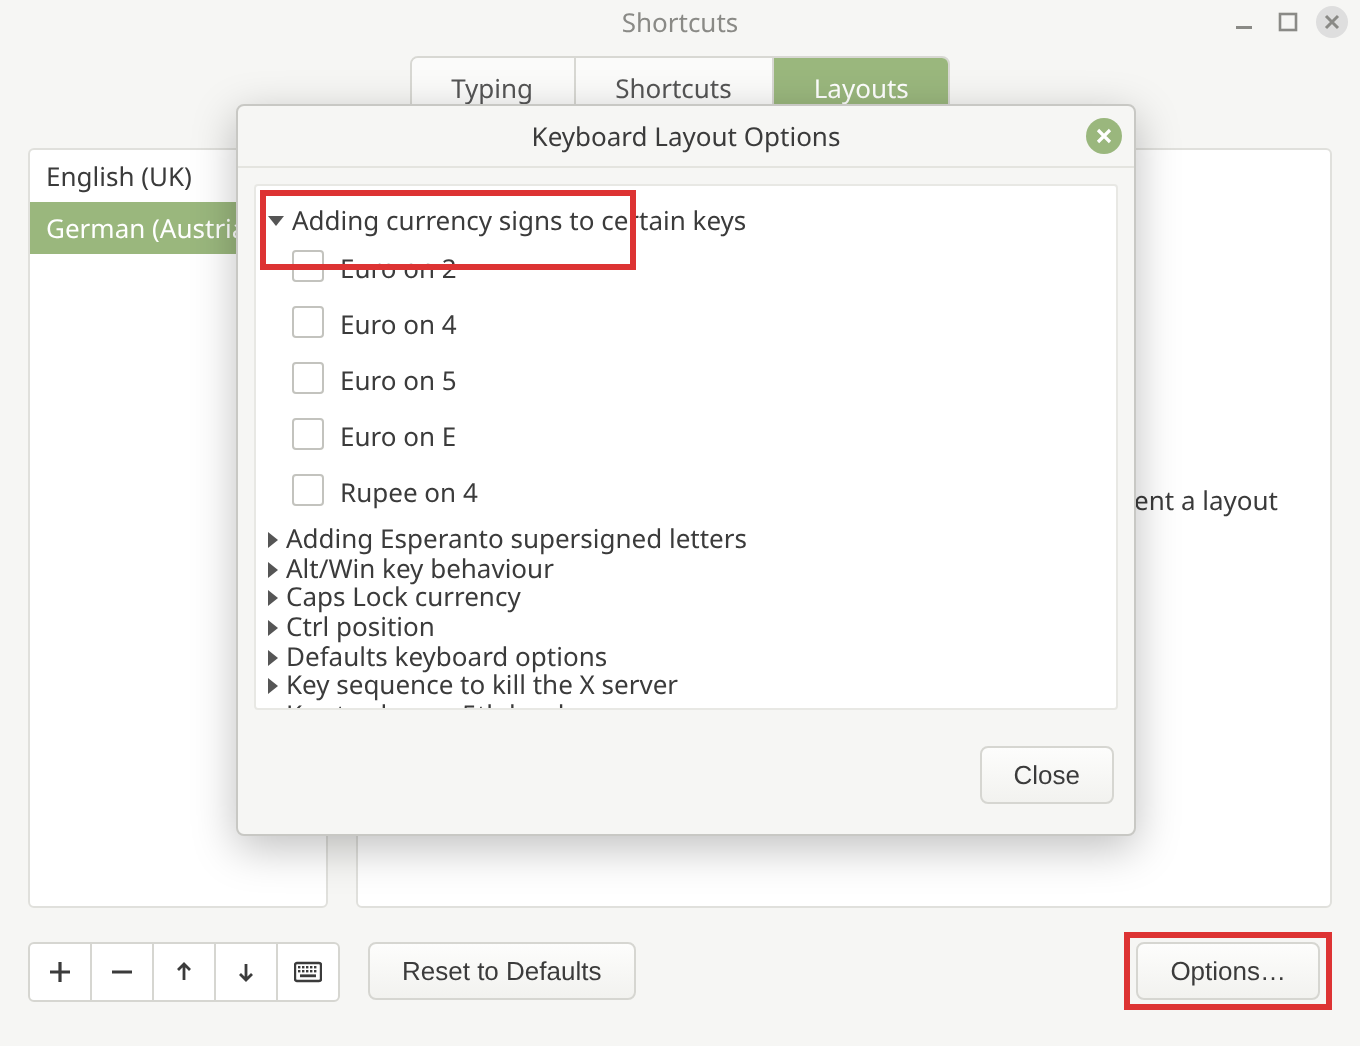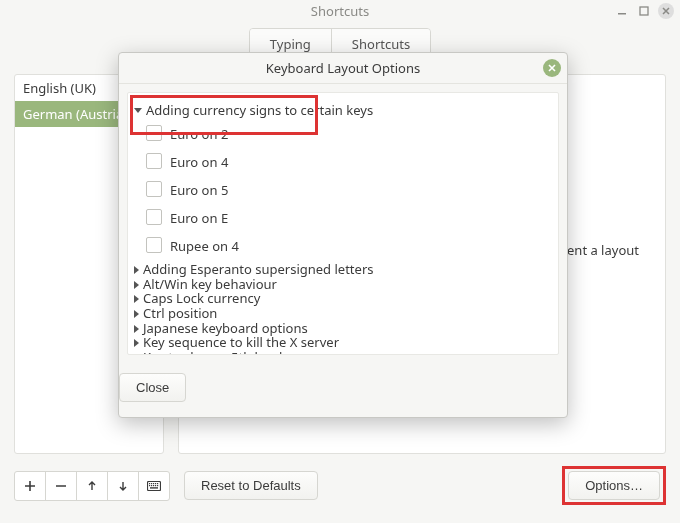--- a/index.html
+++ b/index.html
@@ -48,21 +48,21 @@
     padding:6px 6px;overflow:hidden;position:relative}
   .section-exp{font-size:13px;color:#3b3b3b;display:flex;align-items:center;gap:4px;margin:2px 0 6px 0}
   .chev{display:inline-block;width:0;height:0;border-left:4px solid transparent;
     border-right:4px solid transparent;border-top:5px solid #555}
   .chev-r{display:inline-block;width:0;height:0;border-top:4px solid transparent;
     border-bottom:4px solid transparent;border-left:5px solid #555;margin-right:4px}
   .checkrow{display:flex;align-items:flex-start;gap:8px;margin:0 0 10px 12px;font-size:13px;color:#3b3b3b}
   .cbox{width:14px;height:14px;border:1px solid #c3c3be;border-radius:2px;background:#fff}
   .section-col{font-size:13px;color:#3b3b3b;line-height:1.05;margin:1px 0}
   .redbox1{position:absolute;left:2px;top:2px;width:182px;height:34px;border:3px solid #d33;pointer-events:none}
-  .mfoot{height:48px;display:flex;align-items:center;padding:0 10px 6px 0}
+  .mfoot{height:48px;display:flex;align-items:center;justify-content:flex-end;padding:0 10px 6px 0}
   svg{display:block}
 </style>
 </head>
 <body>
 
 <div class="titlebar">
   <span class="title">Shortcuts</span>
   <div class="winbtn">
     <span>
       <svg width="10" height="10" viewBox="0 0 10 10">
@@ -79,20 +79,21 @@
           <path d="M2 2 L8 8 M8 2 L2 8" stroke="#8a8a86" stroke-width="1.5"></path>
         </svg>
     </span>
   </div>
 </div>
 
 <div class="tabs">
   <div class="tabstrip">
     <div class="tab">Typing</div>
     <div class="tab">Shortcuts</div>
+    <div class="tab active">Layouts</div>
   </div>
 </div>
 
 <div class="mainarea">
   <div class="leftpanel">
     <div class="layout-item">English (UK)</div>
     <div class="layout-item sel">German (Austria)</div>
   </div>
   <div class="rightpanel">
     <span class="preview-hint">epresent a layout</span>
@@ -178,21 +179,21 @@
     </div>
     <div class="checkrow" style="margin-bottom:8px">
       <span class="cbox"></span>
       <span>Rupee on 4</span>
     </div>
 
     <div class="section-col"><span class="chev-r"></span><span>Adding Esperanto supersigned letters</span></div>
     <div class="section-col"><span class="chev-r"></span><span>Alt/Win key behaviour</span></div>
     <div class="section-col"><span class="chev-r"></span><span>Caps Lock currency</span></div>
     <div class="section-col"><span class="chev-r"></span><span>Ctrl position</span></div>
-    <div class="section-col"><span class="chev-r"></span><span>Japanese keyboard options</span></div>
+    <div class="section-col"><span class="chev-r"></span><span>Defaults keyboard options</span></div>
     <div class="section-col"><span class="chev-r"></span><span>Key sequence to kill the X server</span></div>
     <div class="section-col"><span class="chev-r"></span><span>Key to choose 5th level</span></div>
 
   </div>
   <div class="mfoot">
     <button class="btn">Close</button>
   </div>
 </div>
 
 </body></html>

